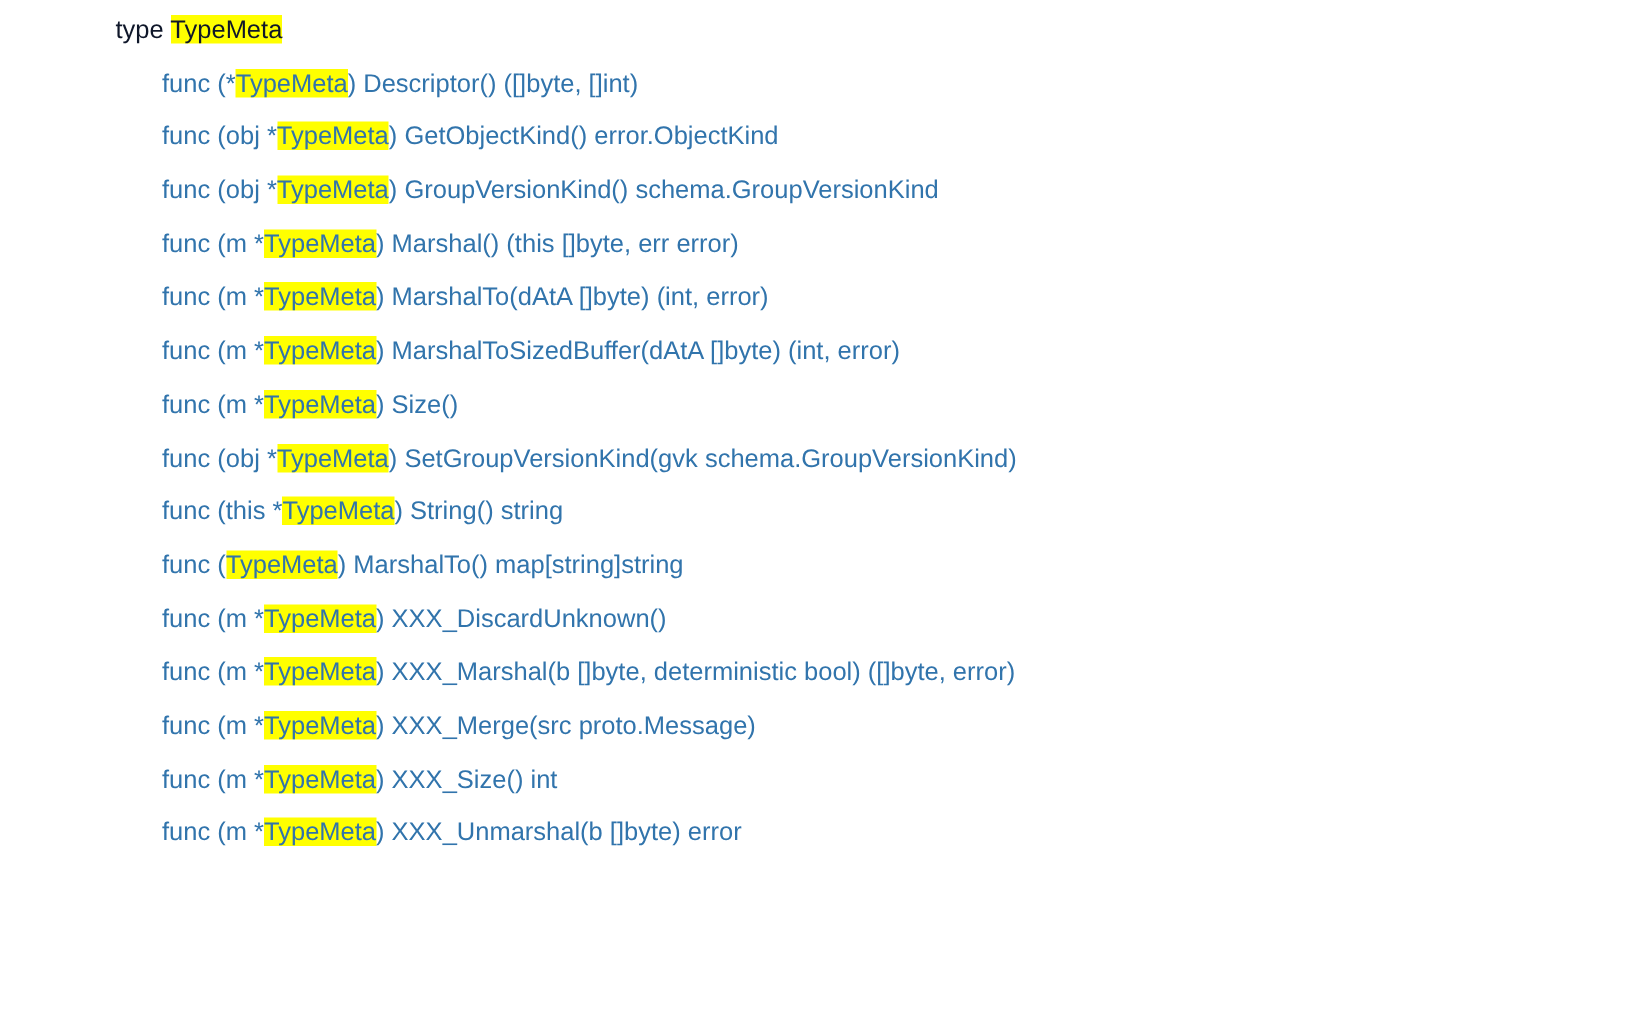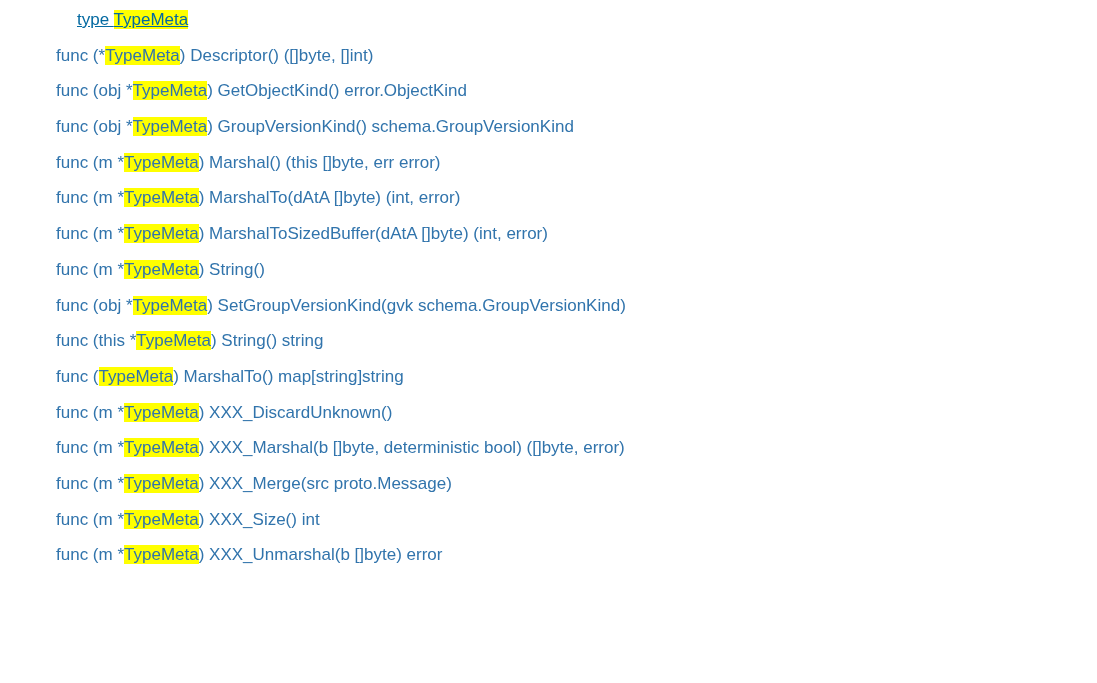--- a/index.html
+++ b/index.html
@@ -11,29 +11,28 @@
     color: #202122;
     background: #ffffff;
   }
   .container {
     padding: 2px 0 12px 0;
   }
   .type-line {
     padding-left: 77px;
   }
   .func-line {
-    padding-left: 56px;
+    padding-left: 108px;
   }
   a, .link {
     color: #3174ac;
     text-decoration: none;
   }
   .type-link {
-    color: #0369a1;
-    text-decoration: underline;
+    color: #0f172a;
   }
   mark {
     background-color: #ffff00;
     color: inherit;
     padding: 0;
   }
 </style>
 </head>
 <body>
 
@@ -43,21 +42,21 @@
     <a href="#" class="type-link"><span>type </span><mark>TypeMeta</mark></a>
   </div>
 
   <div id="funcs">
       <div class="func-line"><a href="#" class="link"><span>func (*</span><mark>TypeMeta</mark><span>) Descriptor() ([]byte, []int)</span></a></div>
       <div class="func-line"><a href="#" class="link"><span>func (obj *</span><mark>TypeMeta</mark><span>) GetObjectKind() error.ObjectKind</span></a></div>
       <div class="func-line"><a href="#" class="link"><span>func (obj *</span><mark>TypeMeta</mark><span>) GroupVersionKind() schema.GroupVersionKind</span></a></div>
       <div class="func-line"><a href="#" class="link"><span>func (m *</span><mark>TypeMeta</mark><span>) Marshal() (this []byte, err error)</span></a></div>
       <div class="func-line"><a href="#" class="link"><span>func (m *</span><mark>TypeMeta</mark><span>) MarshalTo(dAtA []byte) (int, error)</span></a></div>
       <div class="func-line"><a href="#" class="link"><span>func (m *</span><mark>TypeMeta</mark><span>) MarshalToSizedBuffer(dAtA []byte) (int, error)</span></a></div>
-      <div class="func-line"><a href="#" class="link"><span>func (m *</span><mark>TypeMeta</mark><span>) String()</span></a></div>
+      <div class="func-line"><a href="#" class="link"><span>func (m *</span><mark>TypeMeta</mark><span>) Size()</span></a></div>
       <div class="func-line"><a href="#" class="link"><span>func (obj *</span><mark>TypeMeta</mark><span>) SetGroupVersionKind(gvk schema.GroupVersionKind)</span></a></div>
       <div class="func-line"><a href="#" class="link"><span>func (this *</span><mark>TypeMeta</mark><span>) String() string</span></a></div>
       <div class="func-line"><a href="#" class="link"><span>func (</span><mark>TypeMeta</mark><span>) MarshalTo() map[string]string</span></a></div>
       <div class="func-line"><a href="#" class="link"><span>func (m *</span><mark>TypeMeta</mark><span>) XXX_DiscardUnknown()</span></a></div>
       <div class="func-line"><a href="#" class="link"><span>func (m *</span><mark>TypeMeta</mark><span>) XXX_Marshal(b []byte, deterministic bool) ([]byte, error)</span></a></div>
       <div class="func-line"><a href="#" class="link"><span>func (m *</span><mark>TypeMeta</mark><span>) XXX_Merge(src proto.Message)</span></a></div>
       <div class="func-line"><a href="#" class="link"><span>func (m *</span><mark>TypeMeta</mark><span>) XXX_Size() int</span></a></div>
       <div class="func-line"><a href="#" class="link"><span>func (m *</span><mark>TypeMeta</mark><span>) XXX_Unmarshal(b []byte) error</span></a></div>
     </div>
 

